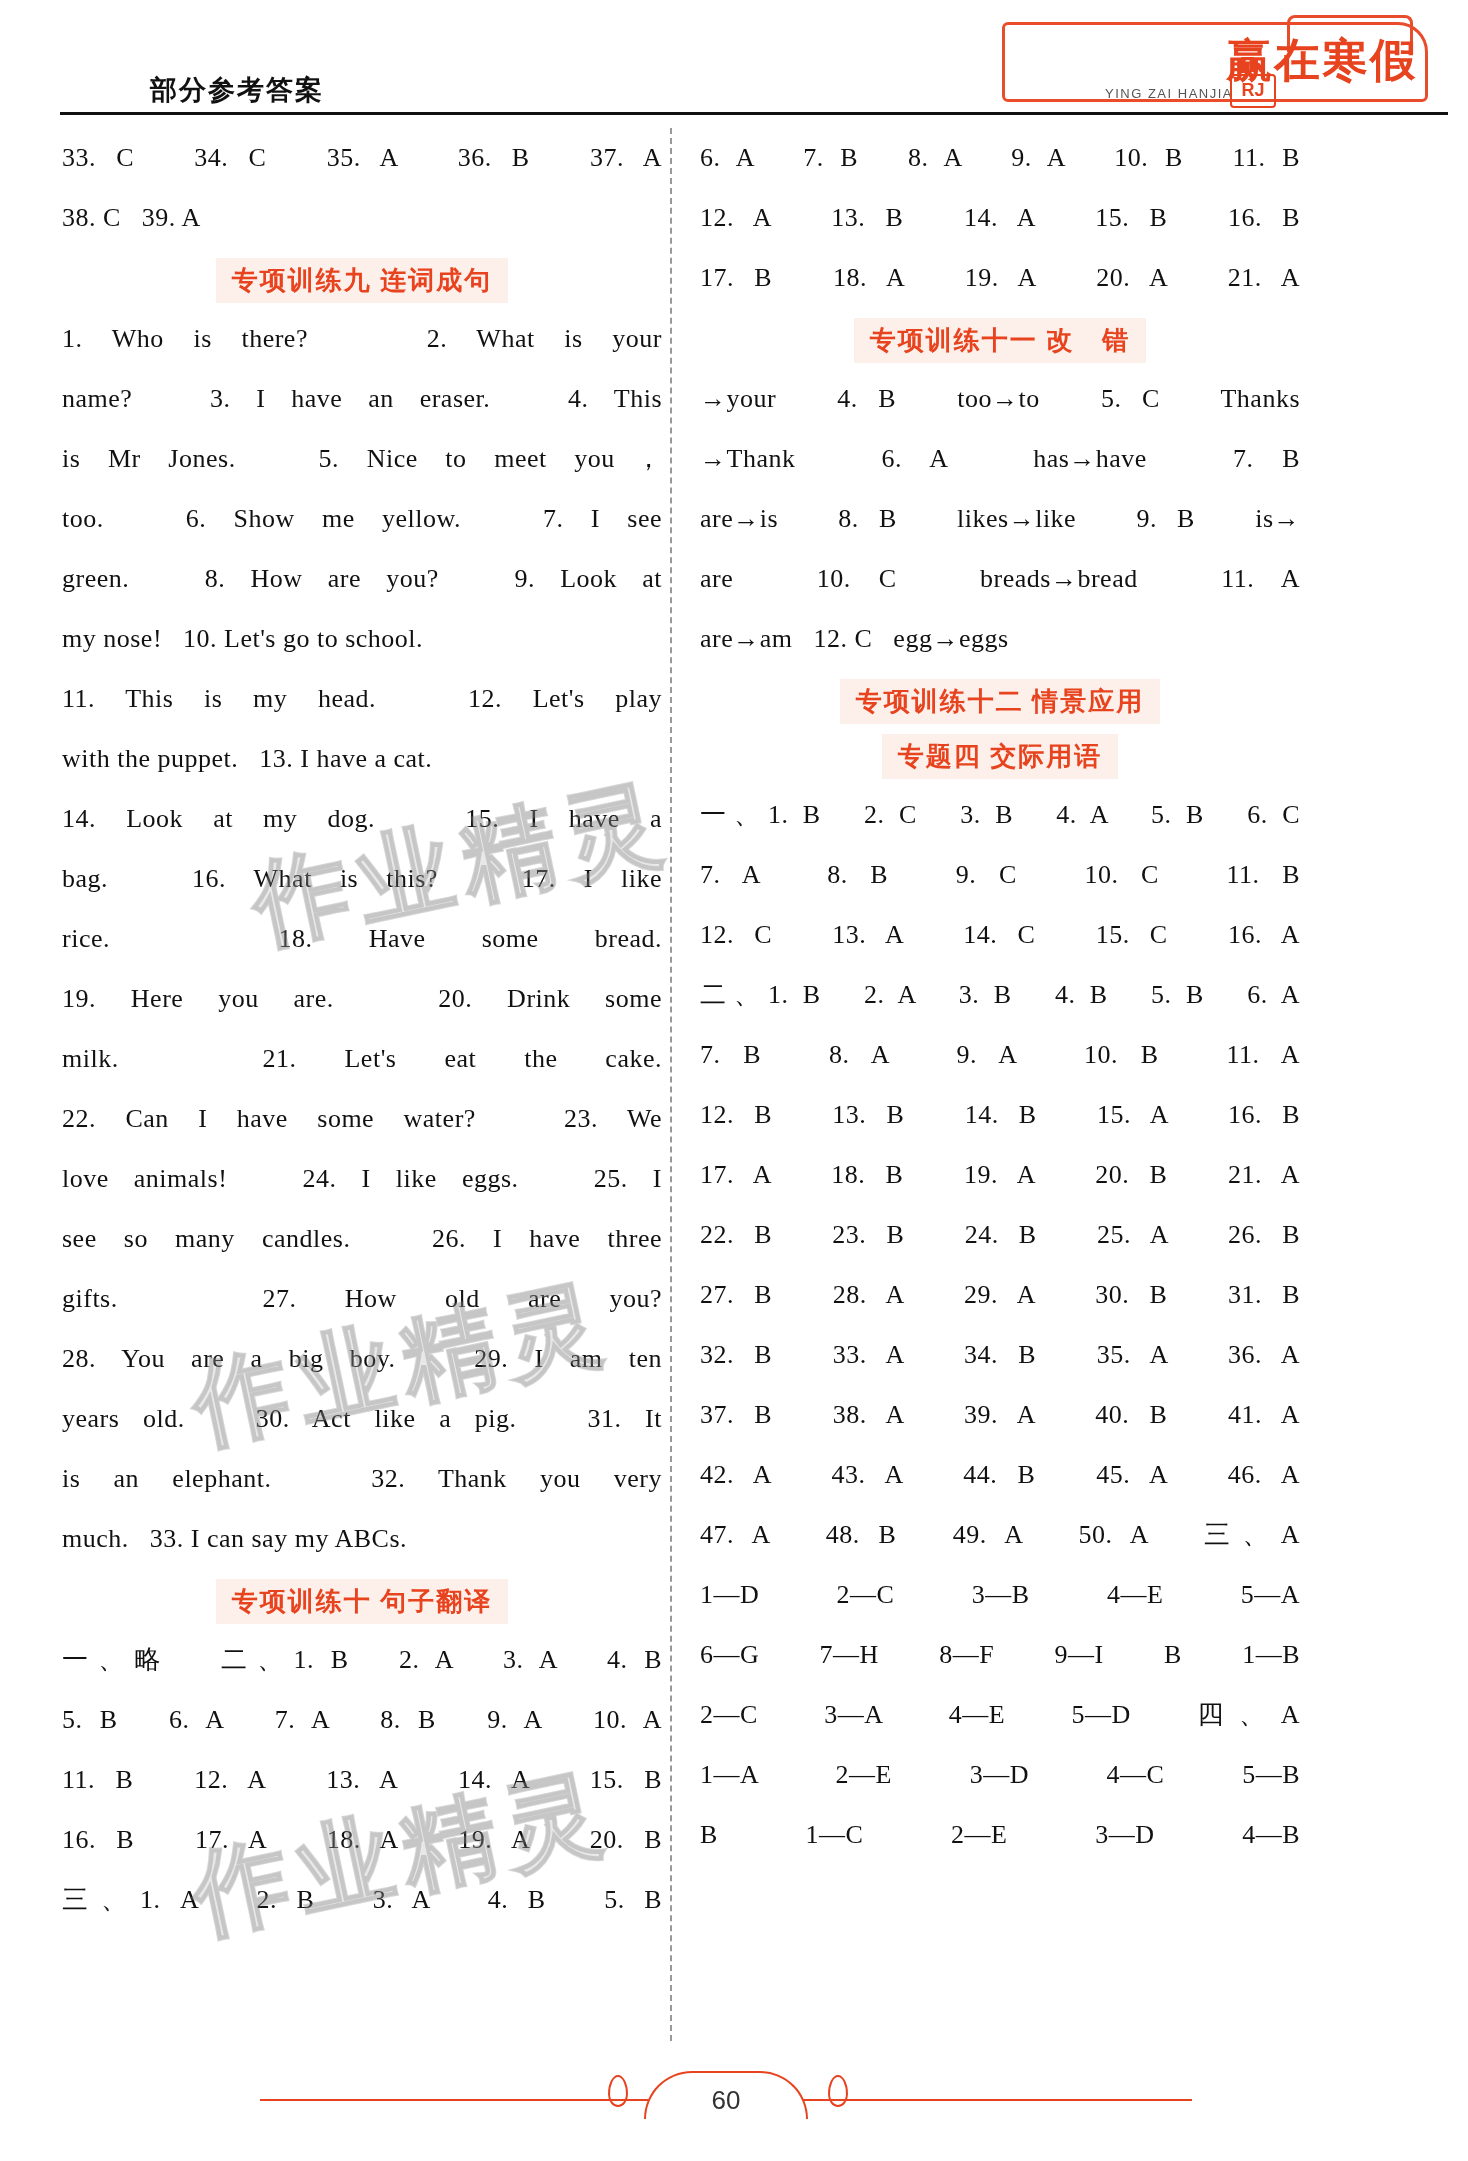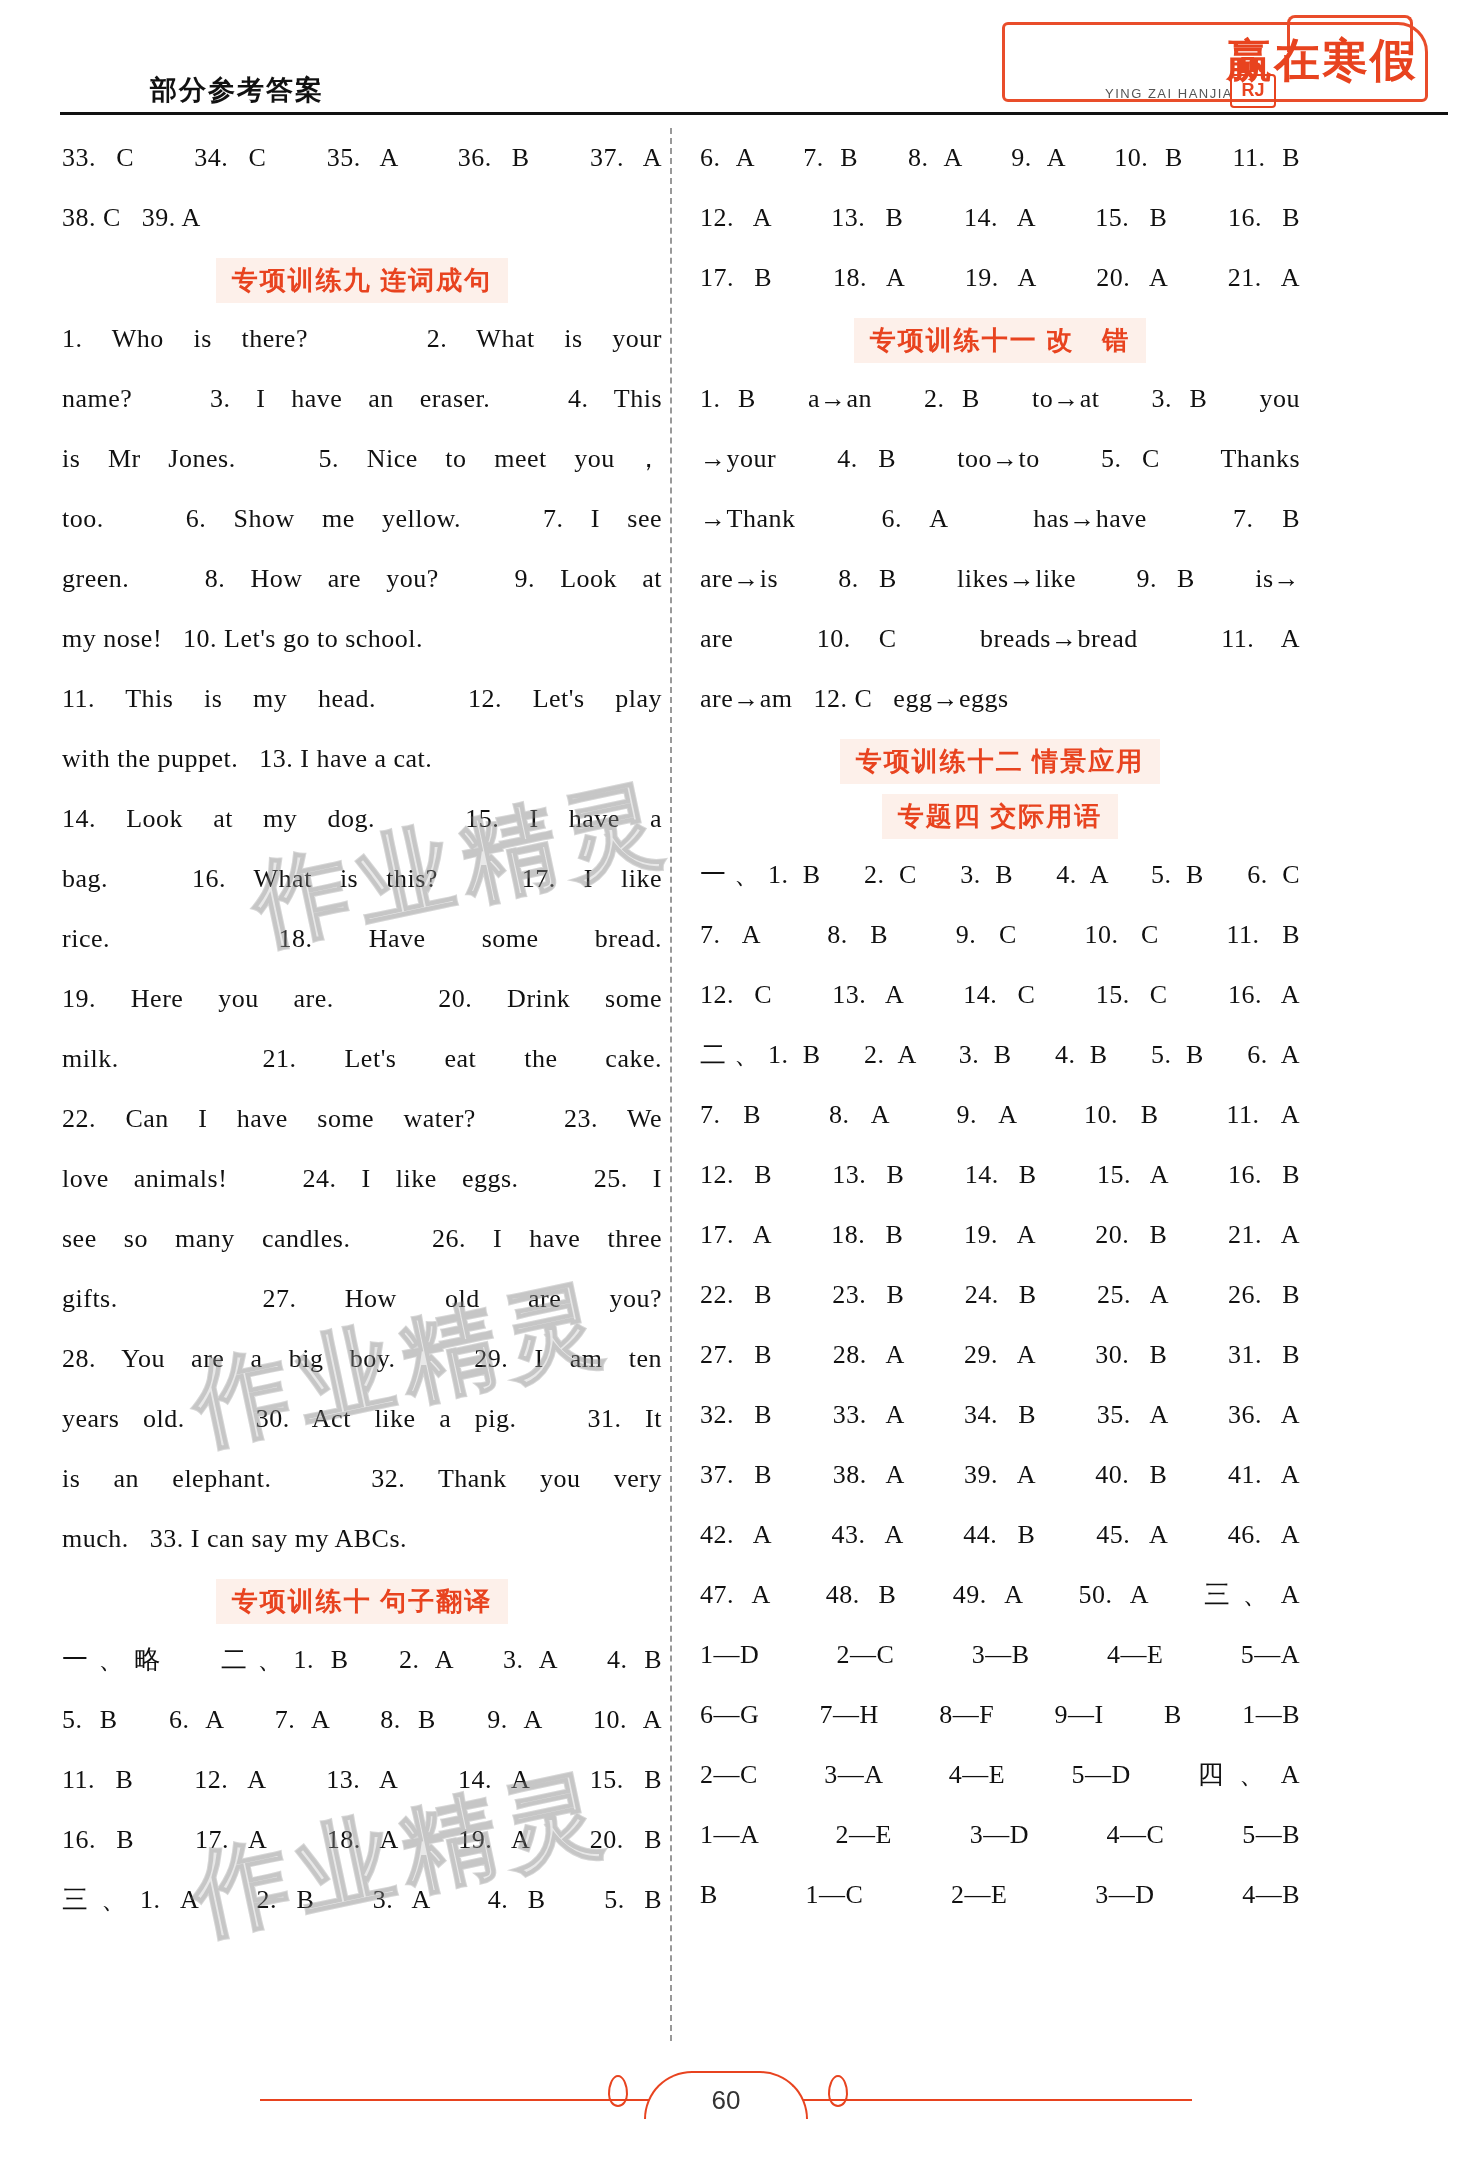--- a/index.html
+++ b/index.html
@@ -178,21 +178,20 @@
       <div class="line j">5. B   6. A   7. A   8. B   9. A   10. A</div>
       <div class="line j">11. B   12. A   13. A   14. A   15. B</div>
       <div class="line j">16. B   17. A   18. A   19. A   20. B</div>
       <div class="line j">三、1. A   2. B   3. A   4. B   5. B</div>
     </div>
   <div class="col col-right" id="col-right">
       <div class="line j">6. A   7. B   8. A   9. A   10. B   11. B</div>
       <div class="line j">12. A   13. B   14. A   15. B   16. B</div>
       <div class="line j">17. B   18. A   19. A   20. A   21. A</div>
       <div class="sec"><span>专项训练十一   改　错</span></div>
-      <div class="line j">1. B   a→an   2. B   to→at   3. B   you</div>
       <div class="line j">→your   4. B   too→to   5. C   Thanks</div>
       <div class="line j">→Thank   6. A   has→have   7. B</div>
       <div class="line j">are→is   8. B   likes→like   9. B   is→</div>
       <div class="line j">are   10. C   breads→bread   11. A</div>
       <div class="line">are→am   12. C   egg→eggs</div>
       <div class="sec"><span>专项训练十二   情景应用</span></div>
       <div class="sec"><span>专题四   交际用语</span></div>
       <div class="line j">一、1. B   2. C   3. B   4. A   5. B   6. C</div>
       <div class="line j">7. A   8. B   9. C   10. C   11. B</div>
       <div class="line j">12. C   13. A   14. C   15. C   16. A</div>

